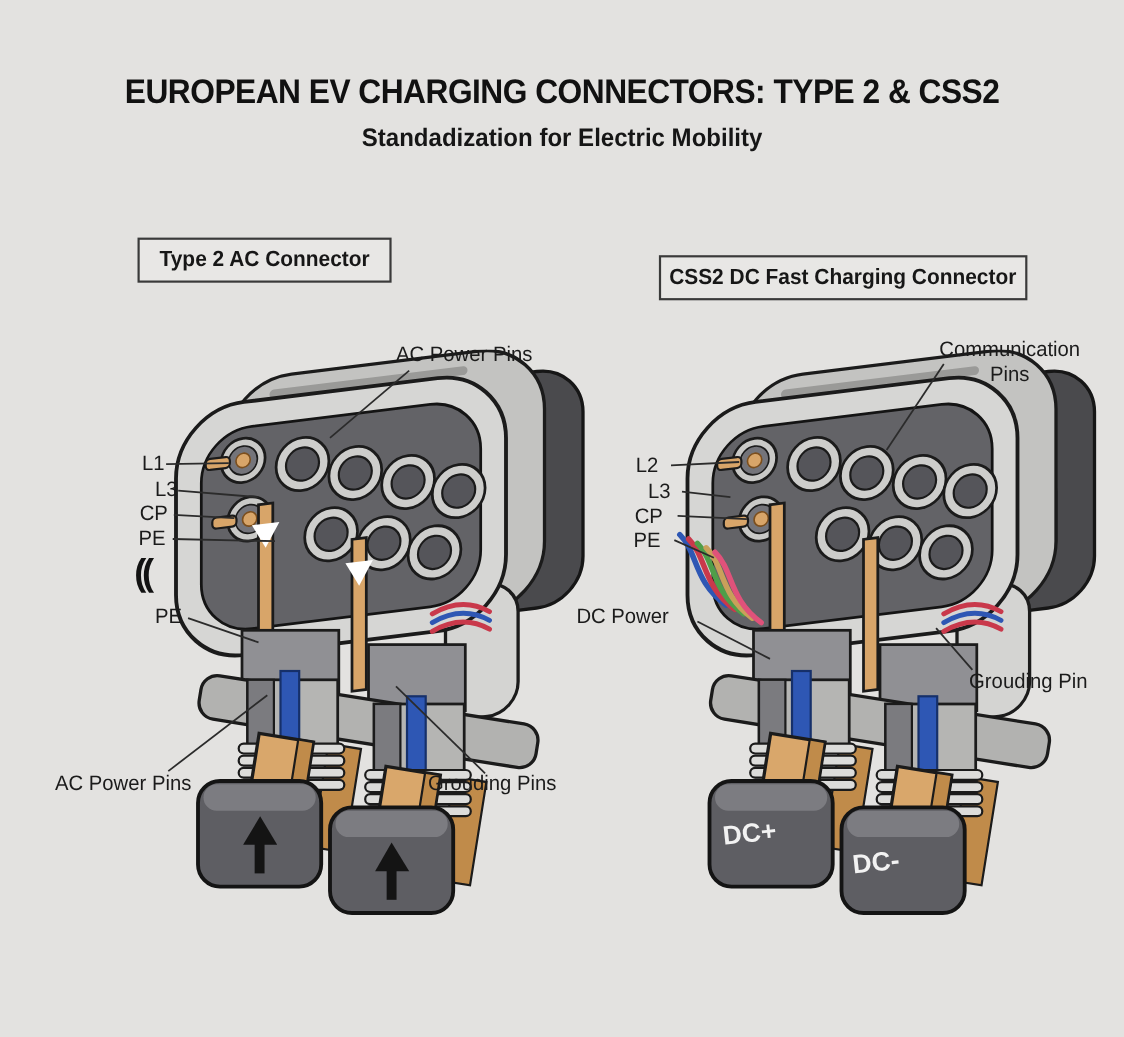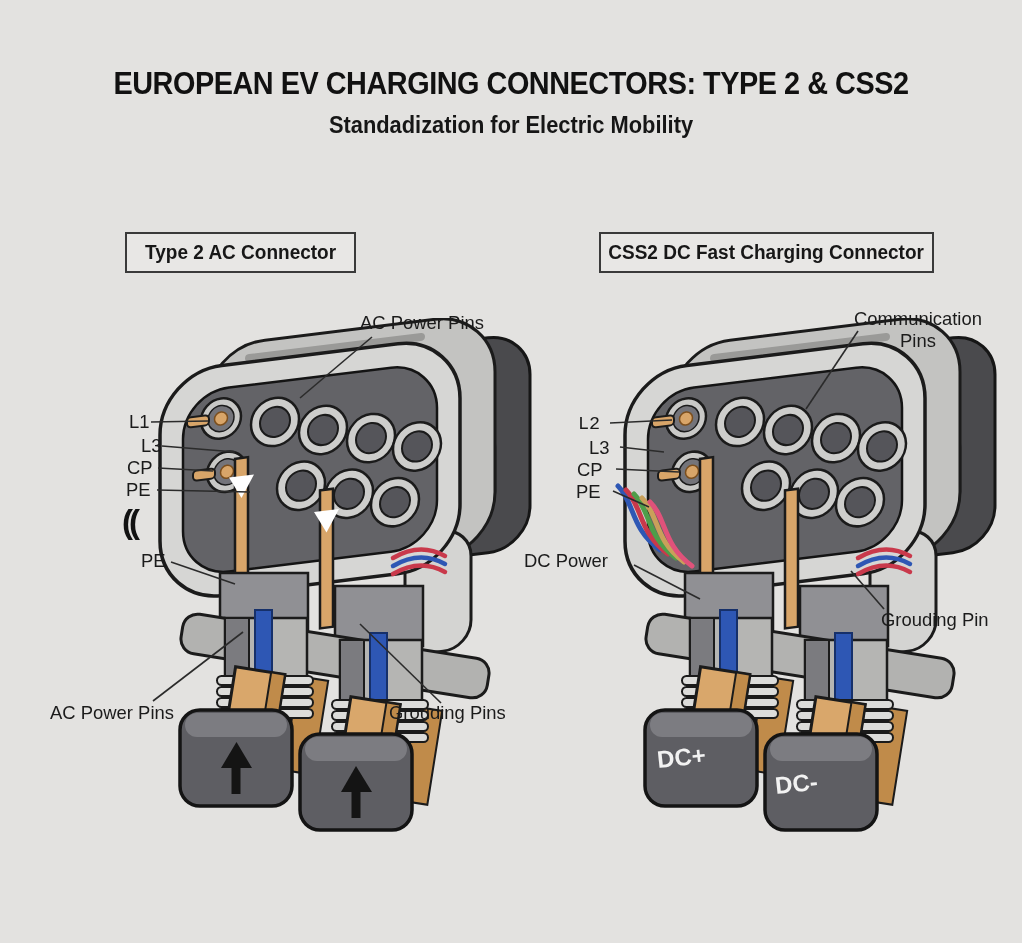--- a/index.html
+++ b/index.html
@@ -8,21 +8,21 @@
   .page{position:absolute;inset:0;}
   .title{position:absolute;top:66px;left:0;width:1022px;text-align:center;
          font-size:31px;font-weight:800;letter-spacing:-.5px;color:#111;
          transform:scaleX(.93);}
   .subtitle{position:absolute;top:112px;left:0;width:1022px;text-align:center;
          font-size:23px;font-weight:600;color:#161616;transform:scaleX(.95);}
   .panel-box{position:absolute;border:2px solid #3a3a3a;display:flex;align-items:center;
          justify-content:center;font-size:20px;font-weight:700;color:#171717;
          background:rgba(255,255,255,.18);transform:none;}
   .panel-box span{transform:scaleX(.95);display:inline-block;white-space:nowrap;}
-  .box-left{left:125px;top:232px;width:227px;height:37px;}
+  .box-left{left:125px;top:216px;width:227px;height:37px;}
   .box-right{left:599px;top:232px;width:331px;height:37px;justify-content:flex-end;}
   .lbl{position:absolute;font-size:19px;font-weight:400;color:#1b1b1b;white-space:nowrap;
        transform:scaleX(.97);transform-origin:left top;}
   .lbl.center{text-align:center;white-space:normal;}
   .ce{font-size:34px;font-weight:700;letter-spacing:-4px;color:#121212;}
   .illus{position:absolute;}
   .leaders{position:absolute;inset:0;pointer-events:none;}
   .shell-body{fill:#c3c3c1;stroke:#1b1b1b;stroke-width:3;}
   .shell-cap{fill:#4a4a4d;stroke:#161616;stroke-width:3;}
   .cap-slot{fill:#3a3a3d;stroke:#1b1b1b;stroke-width:2.5;}
@@ -317,20 +317,20 @@
   <div class="lbl" style="left:129px;top:411px;">L1</div>
   <div class="lbl" style="left:141px;top:435px;">L3</div>
   <div class="lbl" style="left:127px;top:457px;">CP</div>
   <div class="lbl" style="left:126px;top:479px;">PE</div>
   <div class="lbl ce" style="left:122px;top:502px;">((</div>
   <div class="lbl" style="left:141px;top:550px;">PE</div>
   <div class="lbl" style="left:50px;top:702px;">AC Power Pins</div>
   <div class="lbl" style="left:389px;top:702px;">Grouding Pins</div>
 
   <div class="lbl center" style="left:851px;top:308px;width:138px;">Communication Pins</div>
-  <div class="lbl" style="left:578px;top:413px;font-family:Liberation Mono, monospace;">L2</div>
+  <div class="lbl" style="left:578px;top:413px;">L2</div>
   <div class="lbl" style="left:589px;top:437px;">L3</div>
   <div class="lbl" style="left:577px;top:459px;">CP</div>
   <div class="lbl" style="left:576px;top:481px;">PE</div>
   <div class="lbl" style="left:524px;top:550px;">DC Power</div>
   <div class="lbl" style="left:881px;top:609px;">Grouding Pin</div>
 
 </div>
 
 </body></html>

